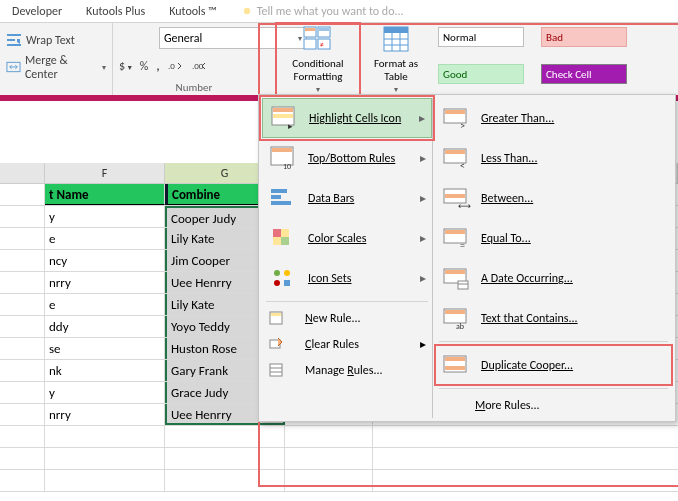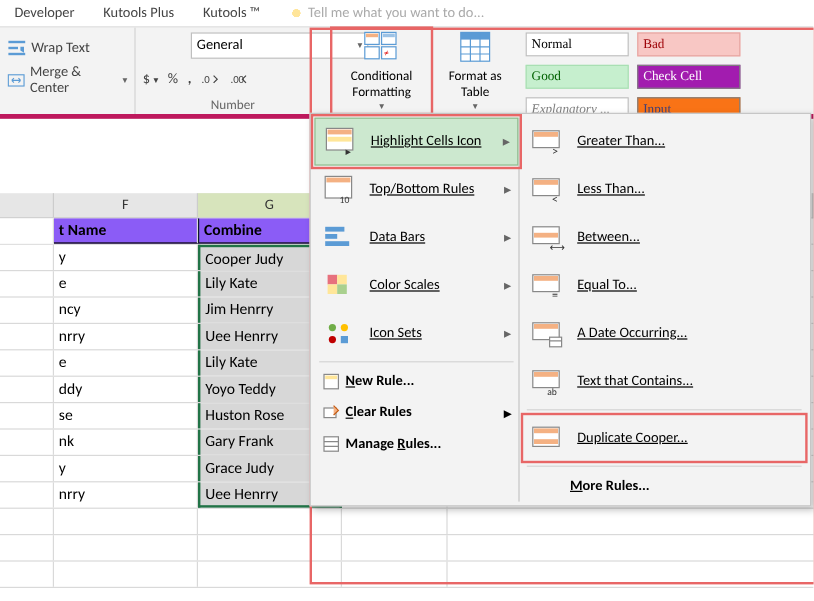--- a/index.html
+++ b/index.html
@@ -32,21 +32,21 @@
     align-items: center;
     gap: 4px;
   }
   .bulb {
     width: 12px; height: 12px; background: radial-gradient(circle, #ffe59a 40%, transparent 42%);
     border-radius: 50%;
   }
   .ribbon {
     height: 72px;
     background: #f3f3f3;
-    border-bottom: 4px solid #be185d;
+    border-bottom: 6px solid #be185d;
     display: flex;
     align-items: stretch;
     position: relative;
   }
   .group {
     border-right: 1px solid #d4d4d4;
     display: flex;
     flex-direction: column;
     justify-content: space-between;
   }
@@ -86,21 +86,21 @@
   }
   .big-btn .bicon {
     width: 32px; height: 32px; margin-bottom: 2px;
     display:flex; align-items:center; justify-content:center;
   }
   .cf-btn {
     outline: 2px solid #e86666;
     outline-offset: -1px;
   }
   .styles-group { flex:1; padding:4px 6px 0 6px; }
-  .style-grid { display:flex; flex-wrap:wrap; gap:7px;font-family:Liberation Serif, serif; }
+  .style-grid { display:flex; flex-wrap:wrap; gap:17px; }
   .style-cell {
     width: 86px; height: 20px; border: 1px solid #bfbfbf;
     font-size: 11px; padding: 0 4px; display:flex; align-items:center;
     box-sizing: border-box;
   }
   .normal { background:#fff; }
   .bad { background:#f8c7c4; color:#9c0006; border-color:#e7a6a2;}
   .good { background:#c6efce; color:#006100; border-color:#a9dfb3;}
   .checkcell { background:#a21caf; color:#fff; border-color:#7f7f7f;}
   .explan { background:#fff; color:#7f7f7f; font-style:italic;}
@@ -143,21 +143,21 @@
     box-sizing: border-box;
     overflow: hidden;
     white-space: nowrap;
   }
   .hdr-row .cell { font-weight:bold; background:#fff;}
   .cell.partial { width: 45px; text-align:right;}
   .cell.f { width: 120px; }
   .cell.g { width: 120px; }
   .cell.h { width: 88px; }
   .hdr-row .cell.f, .hdr-row .cell.g {
-    background:#8b5cf6;
+    background:#22c55e;
     border-bottom: 1px solid #000;
   }
   .sel .cell.g { background:#d7d7d7; }
   .sel-border-top { border-top: 2px solid #217346; }
   .sel-border-left { border-left: 2px solid #217346; }
   .sel-border-right { border-right: 2px solid #217346; }
   .sel-border-bottom { border-bottom: 2px solid #217346; }
 
   .dropdown {
     position: absolute;
@@ -202,23 +202,22 @@
     outline: 2px solid #e86666;
     outline-offset: -1px;
   }
   .dd-item .txt { flex:1; }
   .dd-item .arrow { color:#666; }
   .dd-item .u { text-decoration: underline; }
   .dd-sep { height:1px; background:#d4d4d4; margin: 3px 4px; }
   .dd-small {
     height: 26px;
     display:flex; align-items:center;
-    padding: 0 6px; gap:4px;
+    padding: 0 6px; gap:21px;
     font-size: 12px;
-    font-weight: bold;
   }
   .dd-ico {
     width: 32px; height: 28px;
     display:flex; align-items:center; justify-content:center;
     flex-shrink: 0;
   }
   svg { display:block; }
   .red-outline-big {
     position:absolute;
     border: 2px solid #e86666;
@@ -340,40 +339,40 @@
   <div class="colhdr col-F">F</div>
   <div class="colhdr col-G selected">G</div>
   <div class="colhdr col-H">H</div>
   <div class="colhdr col-rest" style="text-align:right; padding-right:30px;">M</div>
 </div>
 
 <div class="grid" style="position:relative; top:62px;">
   <div class="row hdr-row">
     <div class="cell partial"></div>
     <div class="cell f">t Name</div>
-    <div class="cell g" style="border-right:1px solid #000; border-left:1px solid #0f172a;">Combine</div>
+    <div class="cell g" style="border-right:1px solid #000; border-left:3px solid #0f172a;">Combine</div>
     <div class="cell h"></div>
   </div>
   <div id="data-rows">
       <div class="row sel">
         <div class="cell partial"></div>
         <div class="cell f">y</div>
         <div class="cell g sel-border-left sel-border-right sel-border-top ">Cooper Judy</div>
         <div class="cell h"></div>
       </div>
       <div class="row sel">
         <div class="cell partial"></div>
         <div class="cell f">e</div>
         <div class="cell g sel-border-left sel-border-right  ">Lily Kate</div>
         <div class="cell h"></div>
       </div>
       <div class="row sel">
         <div class="cell partial"></div>
         <div class="cell f">ncy</div>
-        <div class="cell g sel-border-left sel-border-right  ">Jim Henrry</div>
+        <div class="cell g sel-border-left sel-border-right  ">Jim Cooper</div>
         <div class="cell h"></div>
       </div>
       <div class="row sel">
         <div class="cell partial"></div>
         <div class="cell f">nrry</div>
         <div class="cell g sel-border-left sel-border-right  ">Uee Henrry</div>
         <div class="cell h"></div>
       </div>
       <div class="row sel">
         <div class="cell partial"></div>

